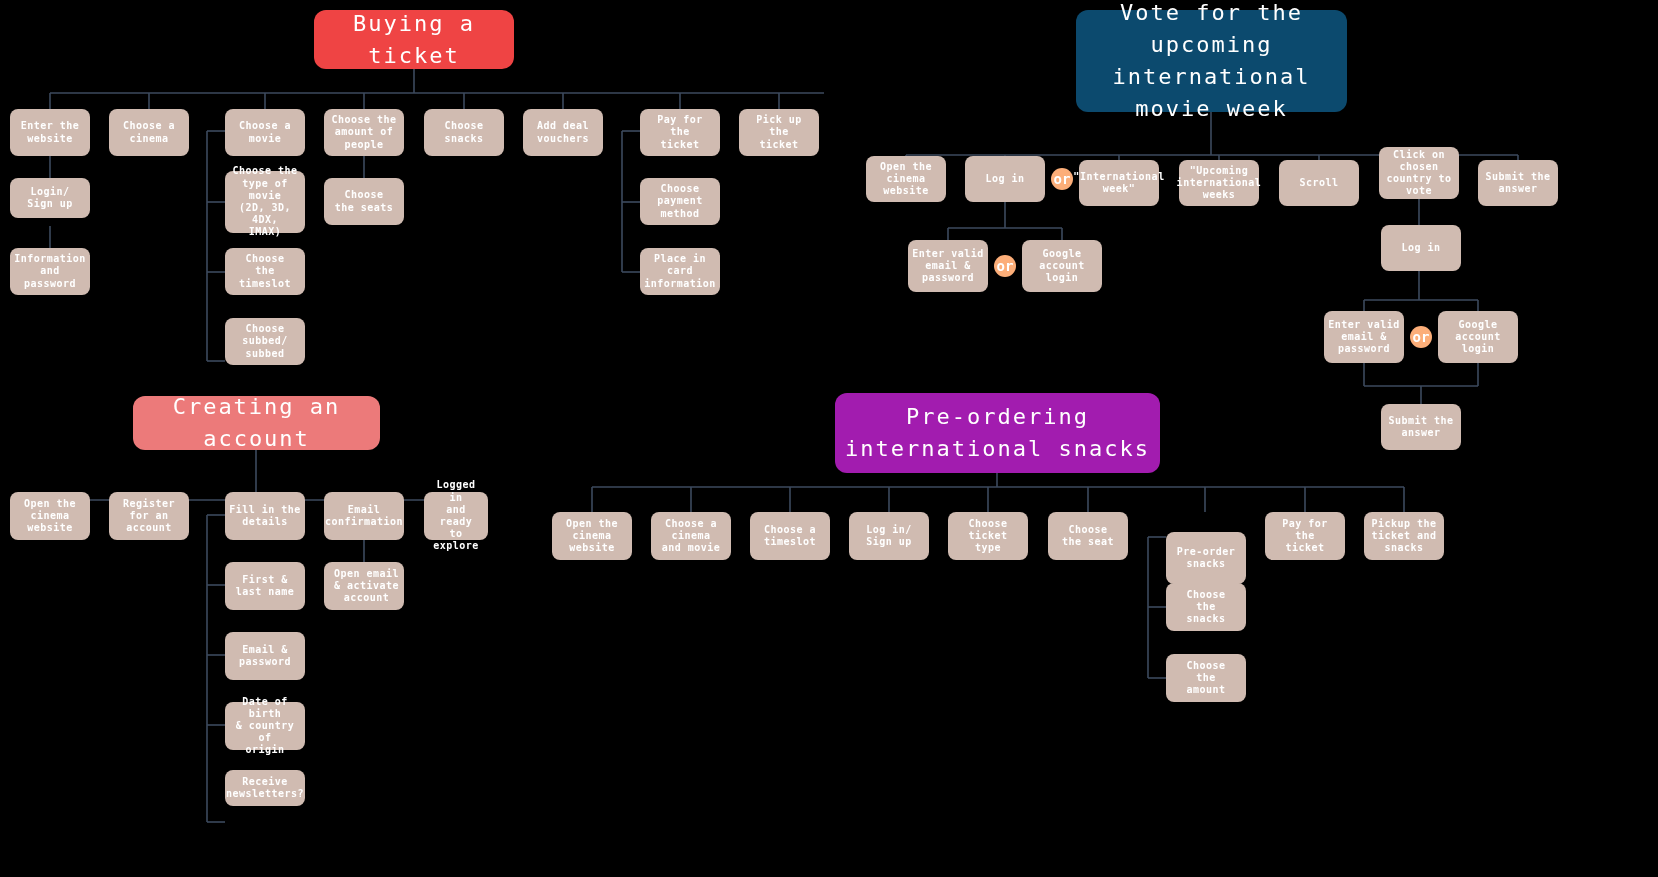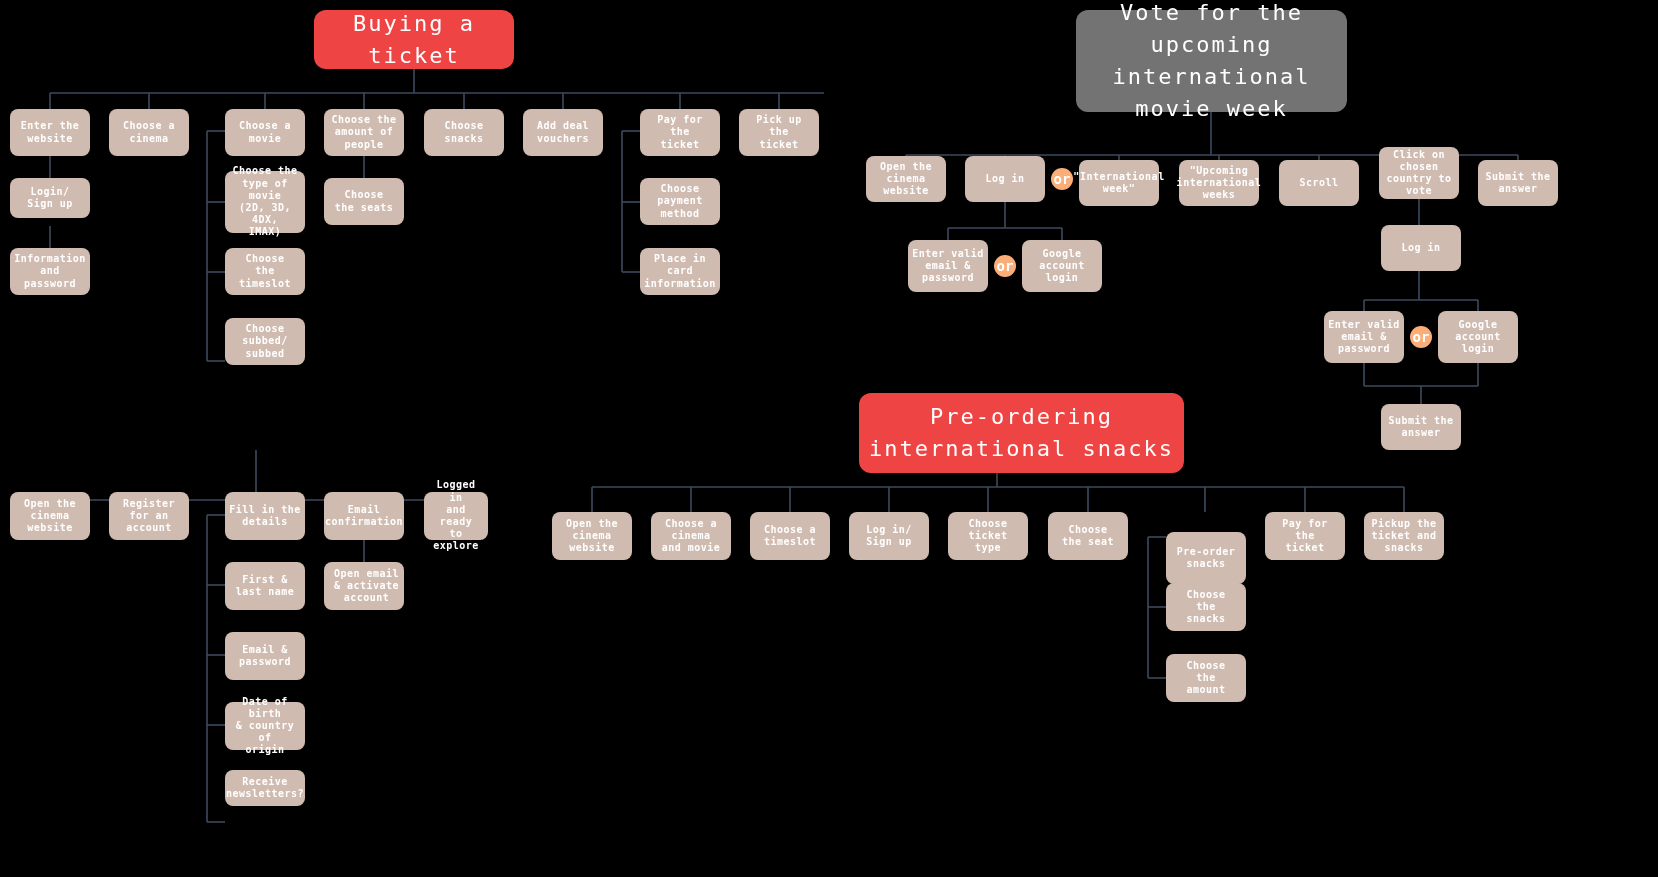--- a/index.html
+++ b/index.html
@@ -44,23 +44,23 @@
     border-radius: 8px;
   }
   .node.root {
     font-size: 22px;
     font-weight: normal;
     border-radius: 12px;
     letter-spacing: 2px;
     line-height: 1.45;
   }
   .root.blue   { background: #ef4444; }
-  .root.orange { background: #737373; }
+  .root.orange { background: #0c4a6e; }
   .root.red    { background: #ec7a7a; }
-  .root.green  { background: #ef4444; margin-left: 24px; }
+  .root.green  { background: #a21caf; }
   .or-badge {
     position: absolute;
     width: 22px;
     height: 22px;
     border-radius: 50%;
     background: #fcae79;
     color: #ffffff;
     font-size: 14px;
     font-weight: bold;
     display: flex;
@@ -248,20 +248,21 @@
 login</div>
   <div class="node step" style="left:1381px; top:404px; width:80px; height:46px;">Submit the
 answer</div>
   <div class="node step" style="left:1478px; top:160px; width:80px; height:46px;">Submit the
 answer</div>
 
   <div class="or-badge" style="left:1051px; top:168px;">or</div>
   <div class="or-badge" style="left:994px; top:255px;">or</div>
   <div class="or-badge" style="left:1410px; top:326px;">or</div>
 
+  <div class="node root red" style="left:133px; top:396px; width:247px; height:54px;">Creating an account</div>
 
   <div class="node step" style="left:10px; top:492px; width:80px; height:48px;">Open the
 cinema
 website</div>
   <div class="node step" style="left:109px; top:492px; width:80px; height:48px;">Register
 for an
 account</div>
   <div class="node step" style="left:225px; top:492px; width:80px; height:48px;">Fill in the
 details</div>
   <div class="node step" style="left:225px; top:562px; width:80px; height:48px;">First &amp;

